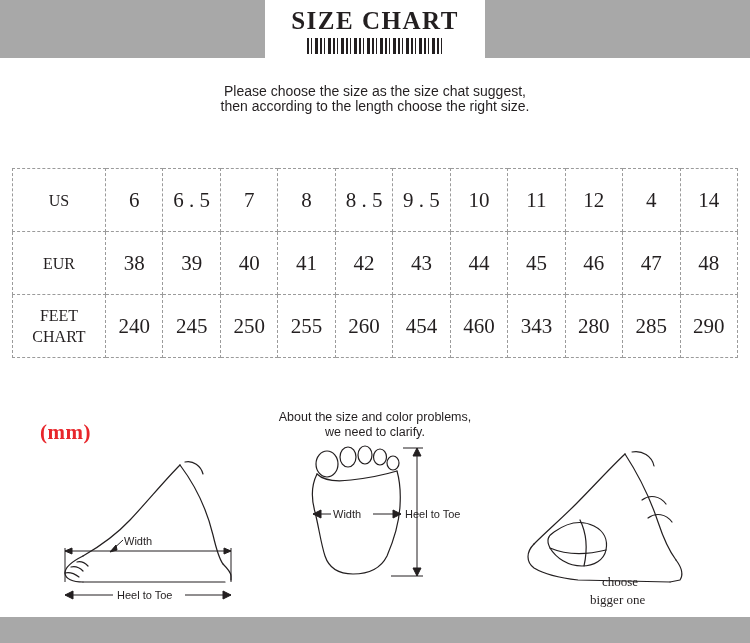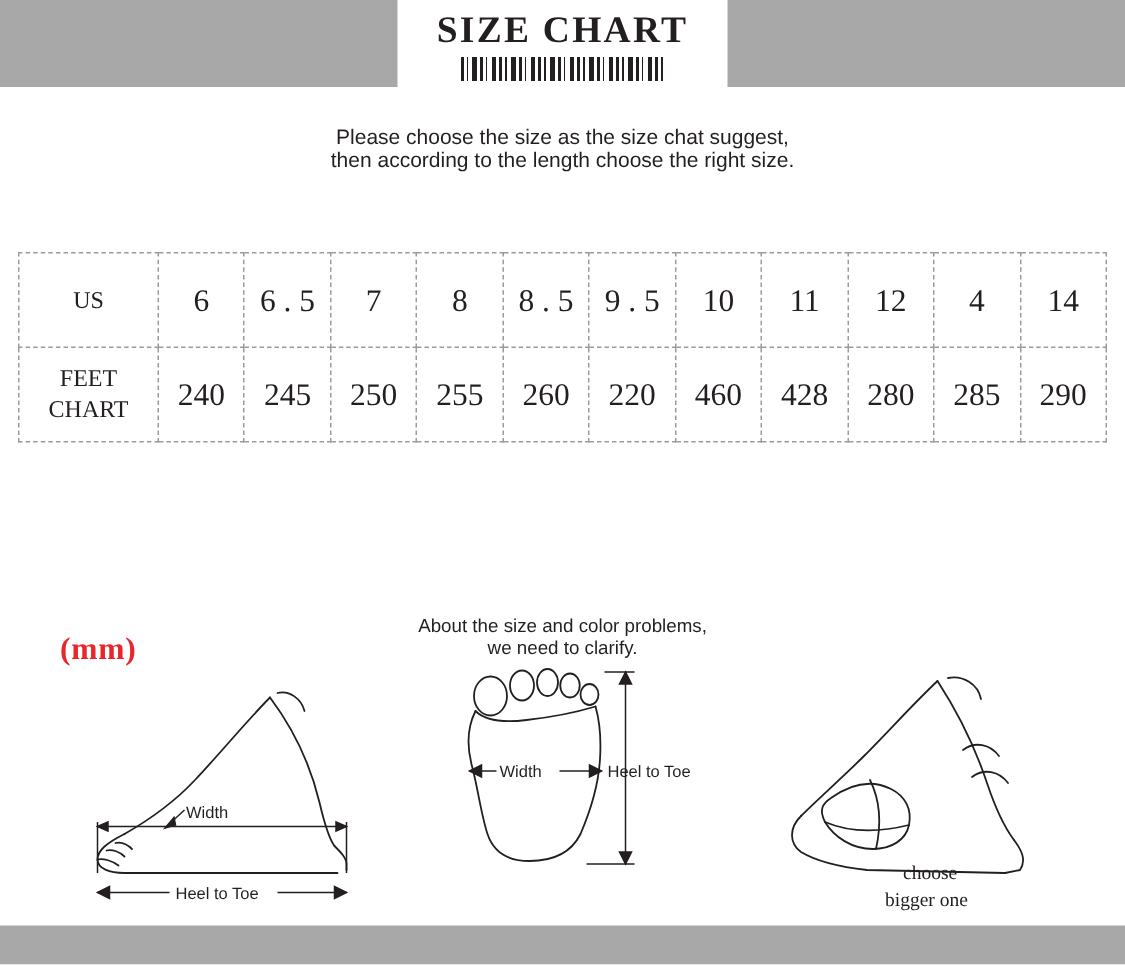--- a/index.html
+++ b/index.html
@@ -175,29 +175,43 @@
         <td>8</td>
         <td>8 . 5</td>
         <td>9 . 5</td>
         <td>10</td>
         <td>11</td>
         <td>12</td>
         <td>4</td>
         <td>14</td>
       </tr>
       <tr>
+        <td class="rowhead">EUR</td>
+        <td>38</td>
+        <td>39</td>
+        <td>40</td>
+        <td>41</td>
+        <td>42</td>
+        <td>43</td>
+        <td>44</td>
+        <td>45</td>
+        <td>46</td>
+        <td>47</td>
+        <td>48</td>
+      </tr>
+      <tr>
         <td class="rowhead">FEET CHART</td>
         <td>240</td>
         <td>245</td>
         <td>250</td>
         <td>255</td>
         <td>260</td>
-        <td>220</td>
+        <td>454</td>
         <td>460</td>
-        <td>428</td>
+        <td>343</td>
         <td>280</td>
         <td>285</td>
         <td>290</td>
       </tr>
     </tbody>
   </table>
   <div class="mm-label">(mm)</div>
 </div>
 
 <div class="about">

